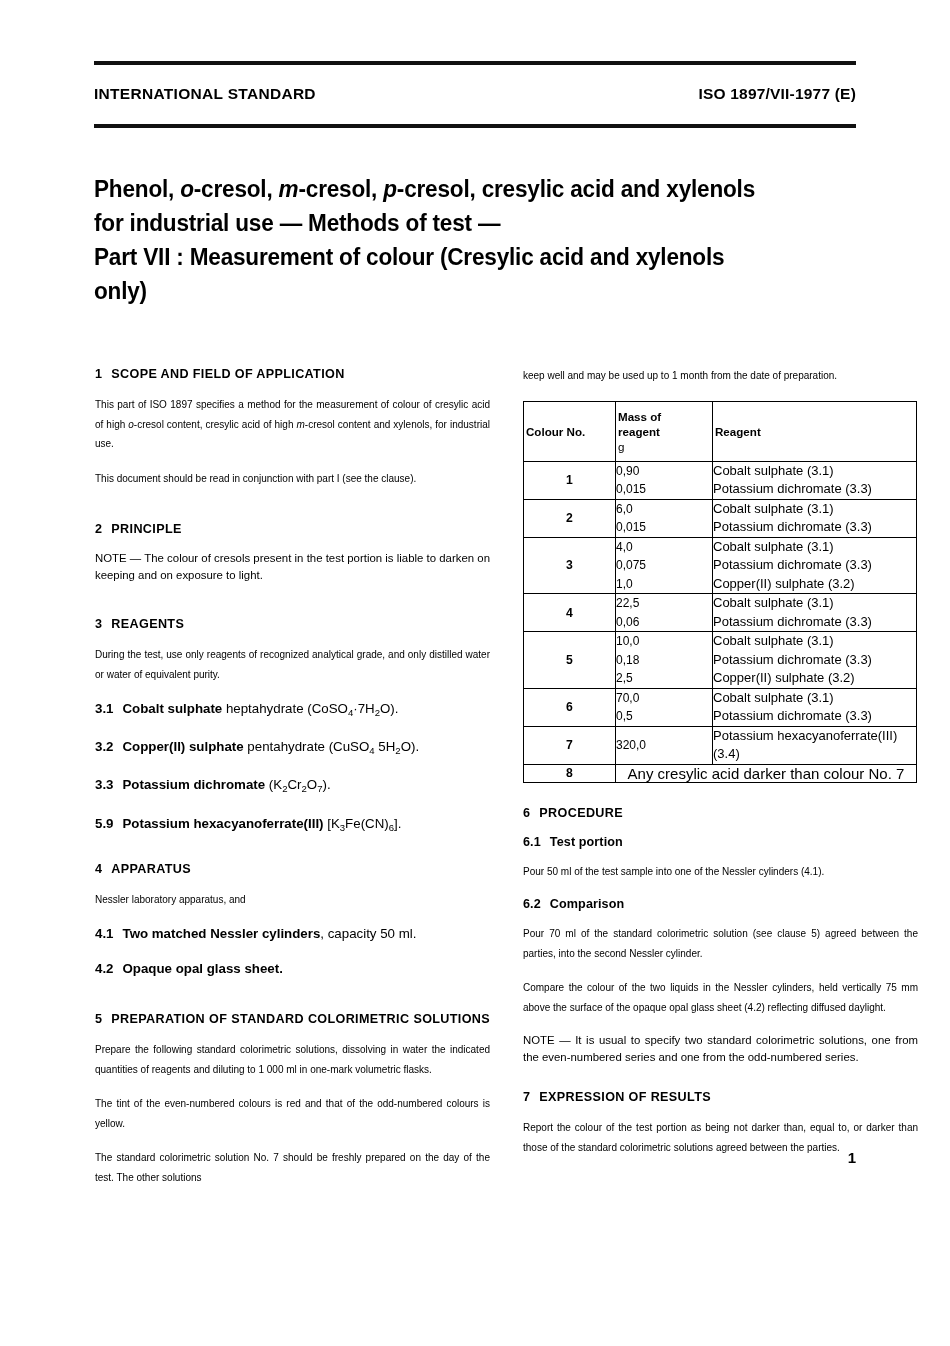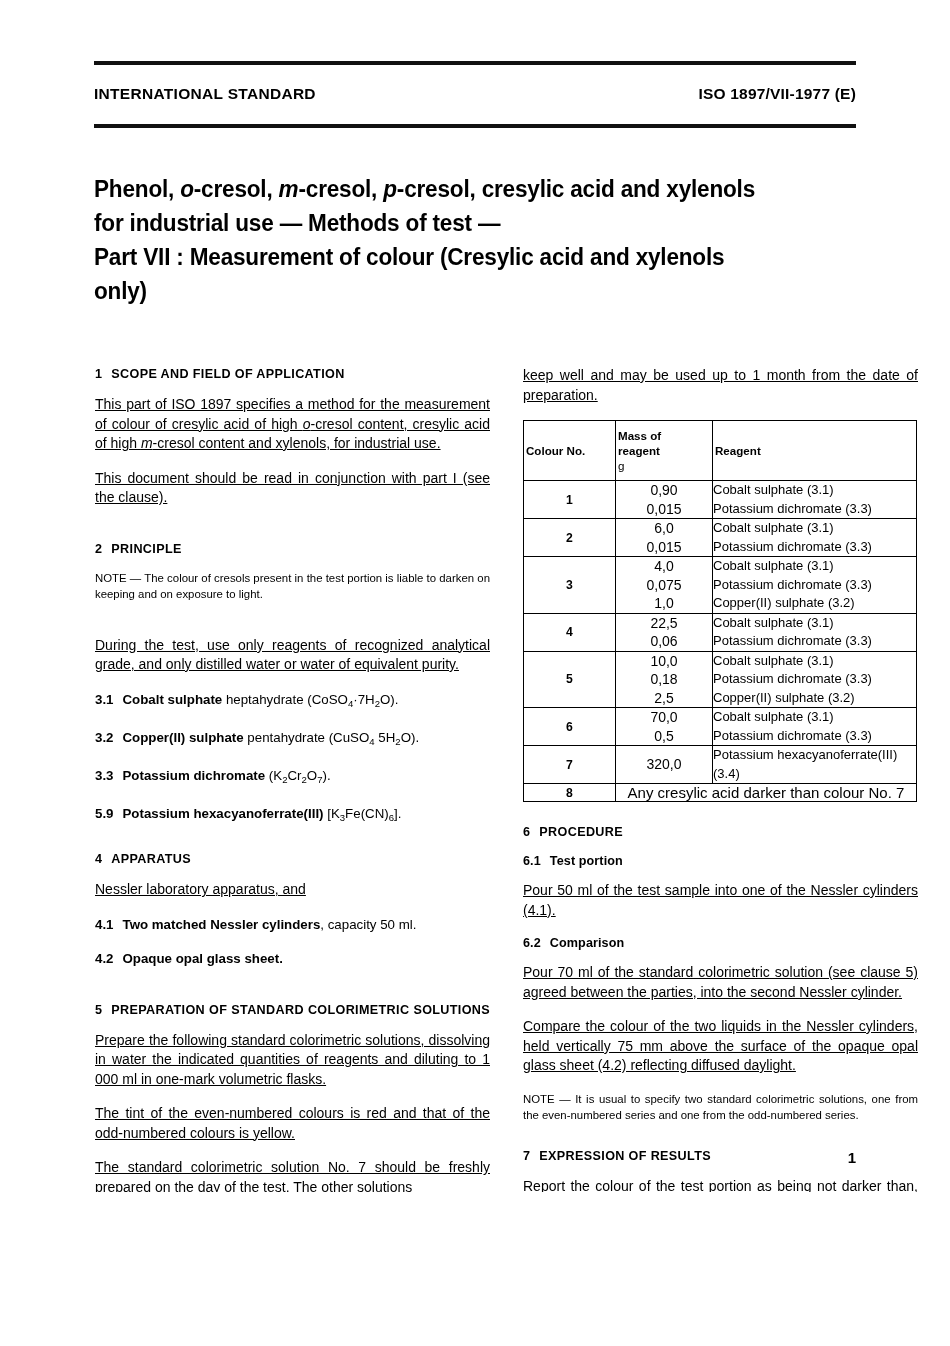--- a/index.html
+++ b/index.html
@@ -92,27 +92,26 @@
   h3.sub {
     font-size: 12.6px;
     font-weight: bold;
     margin: 0 0 12px 0;
     letter-spacing: 0.1px;
     line-height: 16px;
   }
   h3.sub .num { margin-right: 9px; }
 
   p.body {
-    font-size: 14px;
+    font-size: 10px;
     line-height: 19.5px;
     margin: 0 0 15px 0;
     text-align: justify;
     -webkit-hyphens: none;
     hyphens: none;
-    text-decoration: underline;
   }
   p.note {
     font-size: 11.4px;
     line-height: 16.5px;
     margin: 0 0 15px 0;
     text-align: justify;
   }
   p.item {
     font-size: 13.3px;
     line-height: 19.5px;
@@ -147,22 +146,22 @@
   .c-no   { width: 92px; }
   .c-mass { width: 97px; }
   .c-rea  { width: 204px; }
 
   td.no {
     text-align: center;
     font-size: 12.2px;
     font-weight: bold;
   }
   td.mass {
-    text-align: center;
-    font-size: 14px;
+    text-align: left;
+    font-size: 12px;
     line-height: 18.5px;
     padding: 5px 14px 5px 0;
   }
   td.rea {
     text-align: left;
     font-size: 13px;
     line-height: 18.5px;
     padding: 5px 4px 5px 8px;
   }
   td.span-full {
@@ -207,20 +206,23 @@
 
     <div class="gap-md"></div>
 
     <h2 class="sec">
       <span class="num">2</span><span>PRINCIPLE</span>
     </h2>
     <p class="note">NOTE — The colour of cresols present in the test portion is liable to darken on keeping and on exposure to light.</p>
 
     <div class="gap-md"></div>
 
+    <h2 class="sec">
+      <span class="num">3</span><span>REAGENTS</span>
+    </h2>
     <p class="body">During the test, use only reagents of recognized analytical grade, and only distilled water or water of equivalent purity.</p>
 
     <p class="item"><span class="num">3.1</span><span class="lbl">Cobalt sulphate</span><span> heptahydrate (CoSO</span><sub>4</sub><span>·7H</span><sub>2</sub><span>O).</span></p>
 
     <p class="item"><span class="num">3.2</span><span class="lbl">Copper(II) sulphate</span><span> pentahydrate (CuSO</span><sub>4</sub><span> 5H</span><sub>2</sub><span>O).</span></p>
 
     <p class="item"><span class="num">3.3</span><span class="lbl">Potassium dichromate</span><span> (K</span><sub>2</sub><span>Cr</span><sub>2</sub><span>O</span><sub>7</sub><span>).</span></p>
 
     <p class="item"><span class="num">5.9</span><span class="lbl">Potassium hexacyanoferrate(III)</span><span> [K</span><sub>3</sub><span>Fe(CN)</span><sub>6</sub><span>].</span></p>
 

